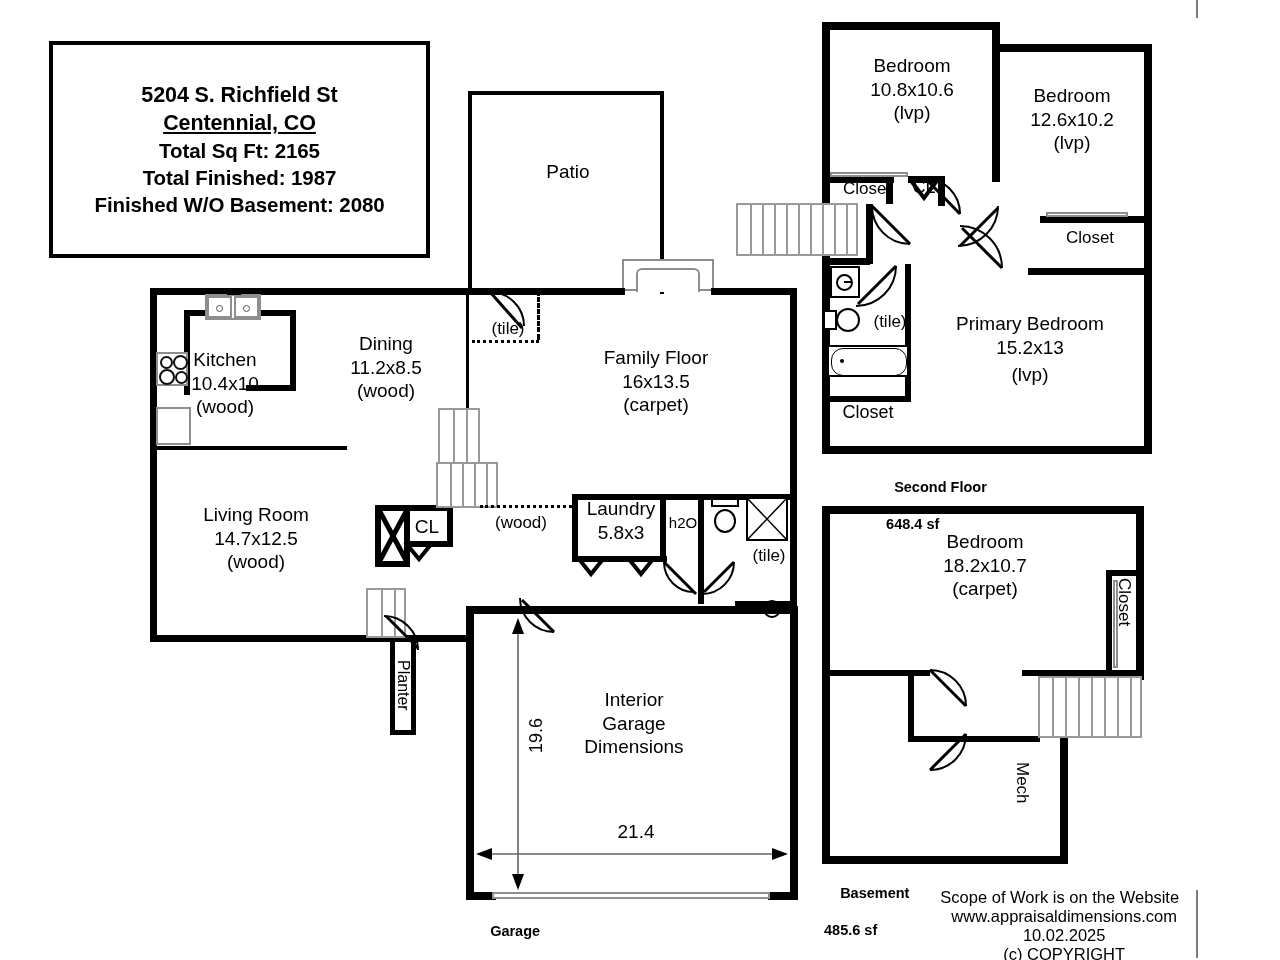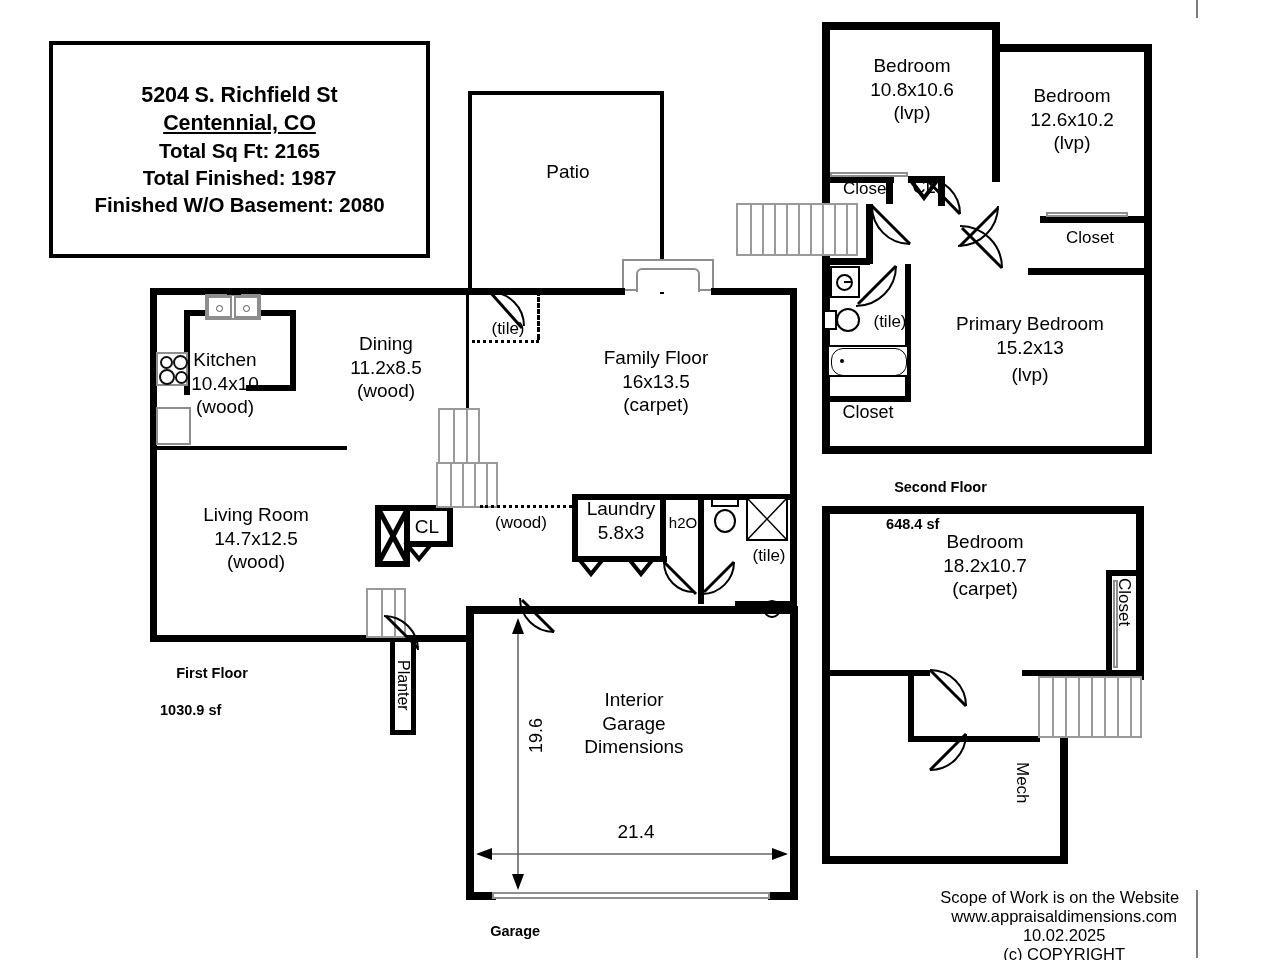--- a/index.html
+++ b/index.html
@@ -267,24 +267,20 @@
 
   <div>
     <div class="wall" style="left:390px;top:642px;width:5px;height:92px;"></div>
     <div class="wall" style="left:411px;top:642px;width:5px;height:92px;"></div>
     <div class="wall" style="left:390px;top:730px;width:26px;height:5px;"></div>
   </div>
   <div class="vtext" style="left:394px;top:660px;font-size:16px;">
     <span>Planter</span>
   </div>
 
-  <div class="floorlabel" style="left:160px;top:646px;">
-    <span>First Floor</span>
-    <br><span>1030.9 sf</span>
-  </div>
 
   <div>
     <div class="wall" style="left:466px;top:606px;width:332px;height:8px;"></div>
     <div class="wall" style="left:466px;top:606px;width:8px;height:294px;"></div>
     <div class="wall" style="left:790px;top:606px;width:8px;height:294px;"></div>
     <div class="wall" style="left:466px;top:892px;width:30px;height:8px;"></div>
     <div class="wall" style="left:768px;top:892px;width:30px;height:8px;"></div>
     <div class="fxg" style="left:492px;top:892px;width:278px;height:7px;"></div>
   </div>
   <div class="roomname" style="left:556px;top:688px;width:156px;">
@@ -459,20 +455,24 @@
     <div>Bedroom</div>
     <div>18.2x10.7</div>
     <div>(carpet)</div>
   </div>
   <div class="vtext" style="left:1114px;top:578px;font-size:17px;">
     <span>Closet</span>
   </div>
   <div class="vtext" style="left:1012px;top:762px;font-size:17px;">
     <span>Mech</span>
   </div>
+  <div class="floorlabel" style="left:824px;top:866px;">
+    <span>Basement</span>
+    <br><span>485.6 sf</span>
+  </div>
 
   <div class="footer" style="left:922px;top:866px;width:250px;">
     <span>Scope of Work is on the Website</span>
   </div>
   <div class="footer" style="left:930px;top:885px;width:250px;">
     <span>www.appraisaldimensions.com</span>
   </div>
   <div class="footer" style="left:930px;top:904px;width:250px;">
     <span>10.02.2025</span>
   </div>

